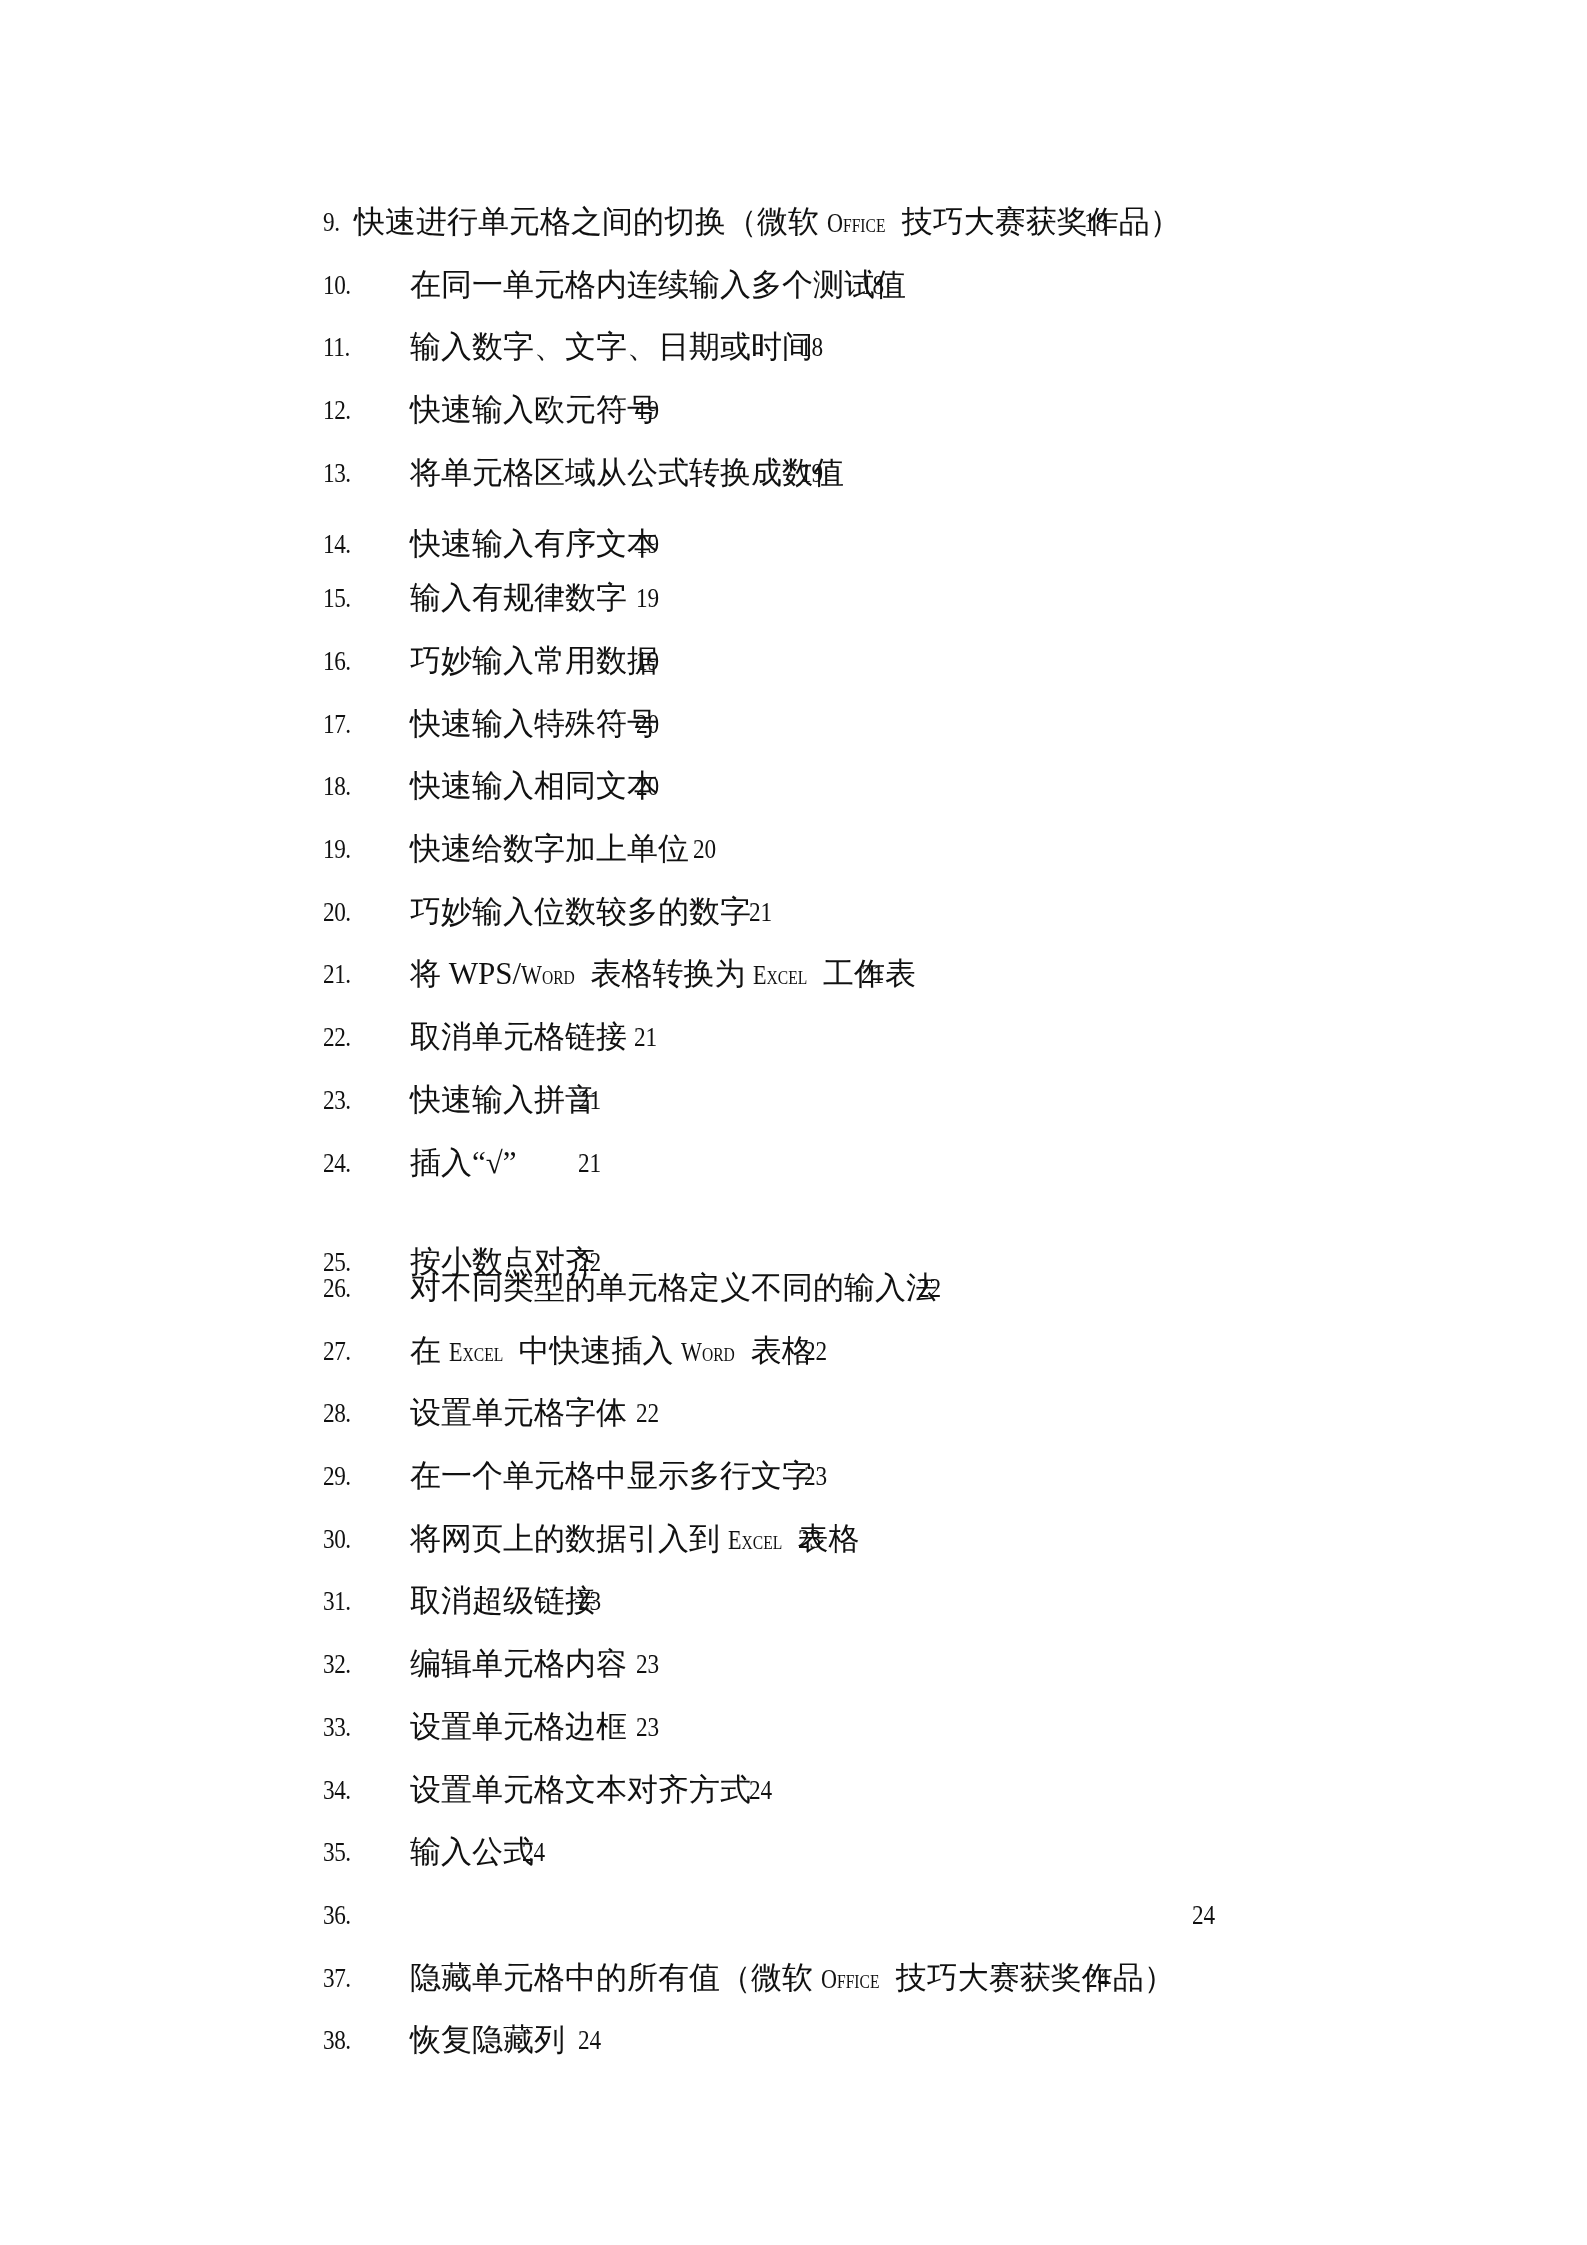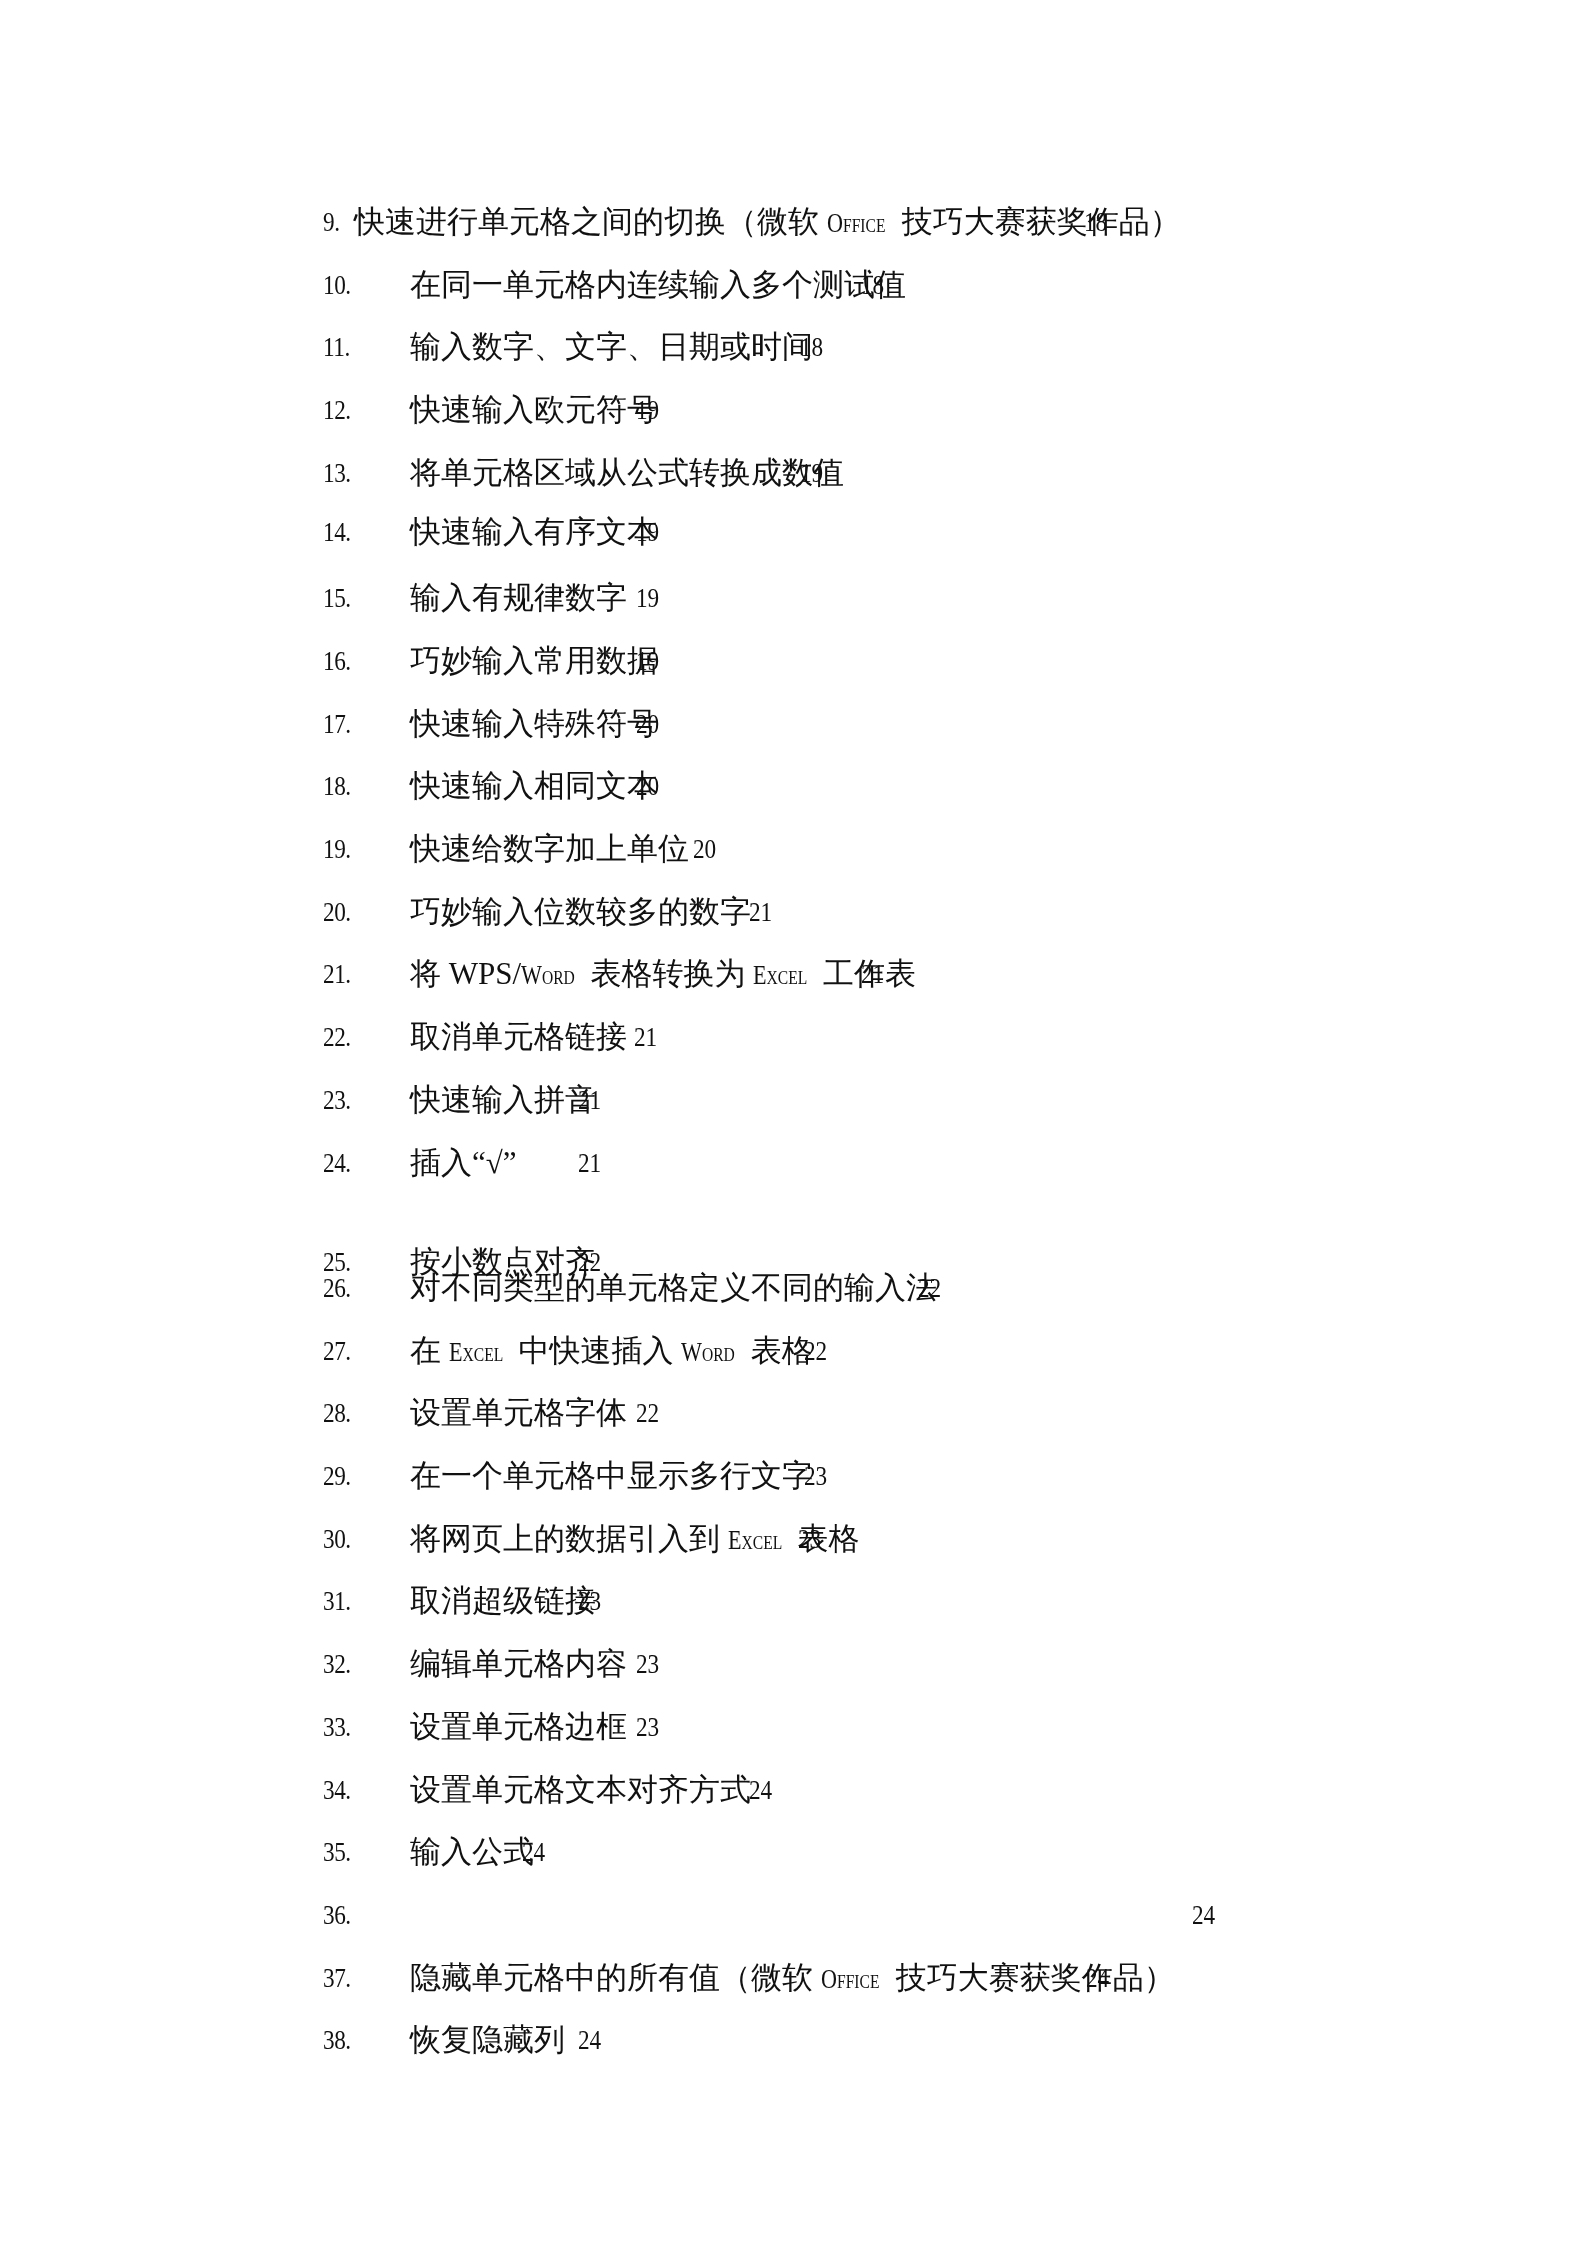--- a/index.html
+++ b/index.html
@@ -87,21 +87,21 @@
       <div class="toc-line" style="top: 390.1px;">
         <span class="toc-num">12.</span>
         <span class="toc-title"><span>快速输入欧元符号</span></span>
         <span class="toc-page" style="left: 636px;">19</span>
       </div>
       <div class="toc-line" style="top: 452.8px;">
         <span class="toc-num">13.</span>
         <span class="toc-title"><span>将单元格区域从公式转换成数值</span></span>
         <span class="toc-page" style="left: 800px;">19</span>
       </div>
-      <div class="toc-line" style="top: 512px;">
+      <div class="toc-line" style="top: 524px;">
         <span class="toc-num">14.</span>
         <span class="toc-title"><span>快速输入有序文本</span></span>
         <span class="toc-page" style="left: 636px;">19</span>
       </div>
       <div class="toc-line" style="top: 578.2px;">
         <span class="toc-num">15.</span>
         <span class="toc-title"><span>输入有规律数字</span></span>
         <span class="toc-page" style="left: 636px;">19</span>
       </div>
       <div class="toc-line" style="top: 640.9px;">

